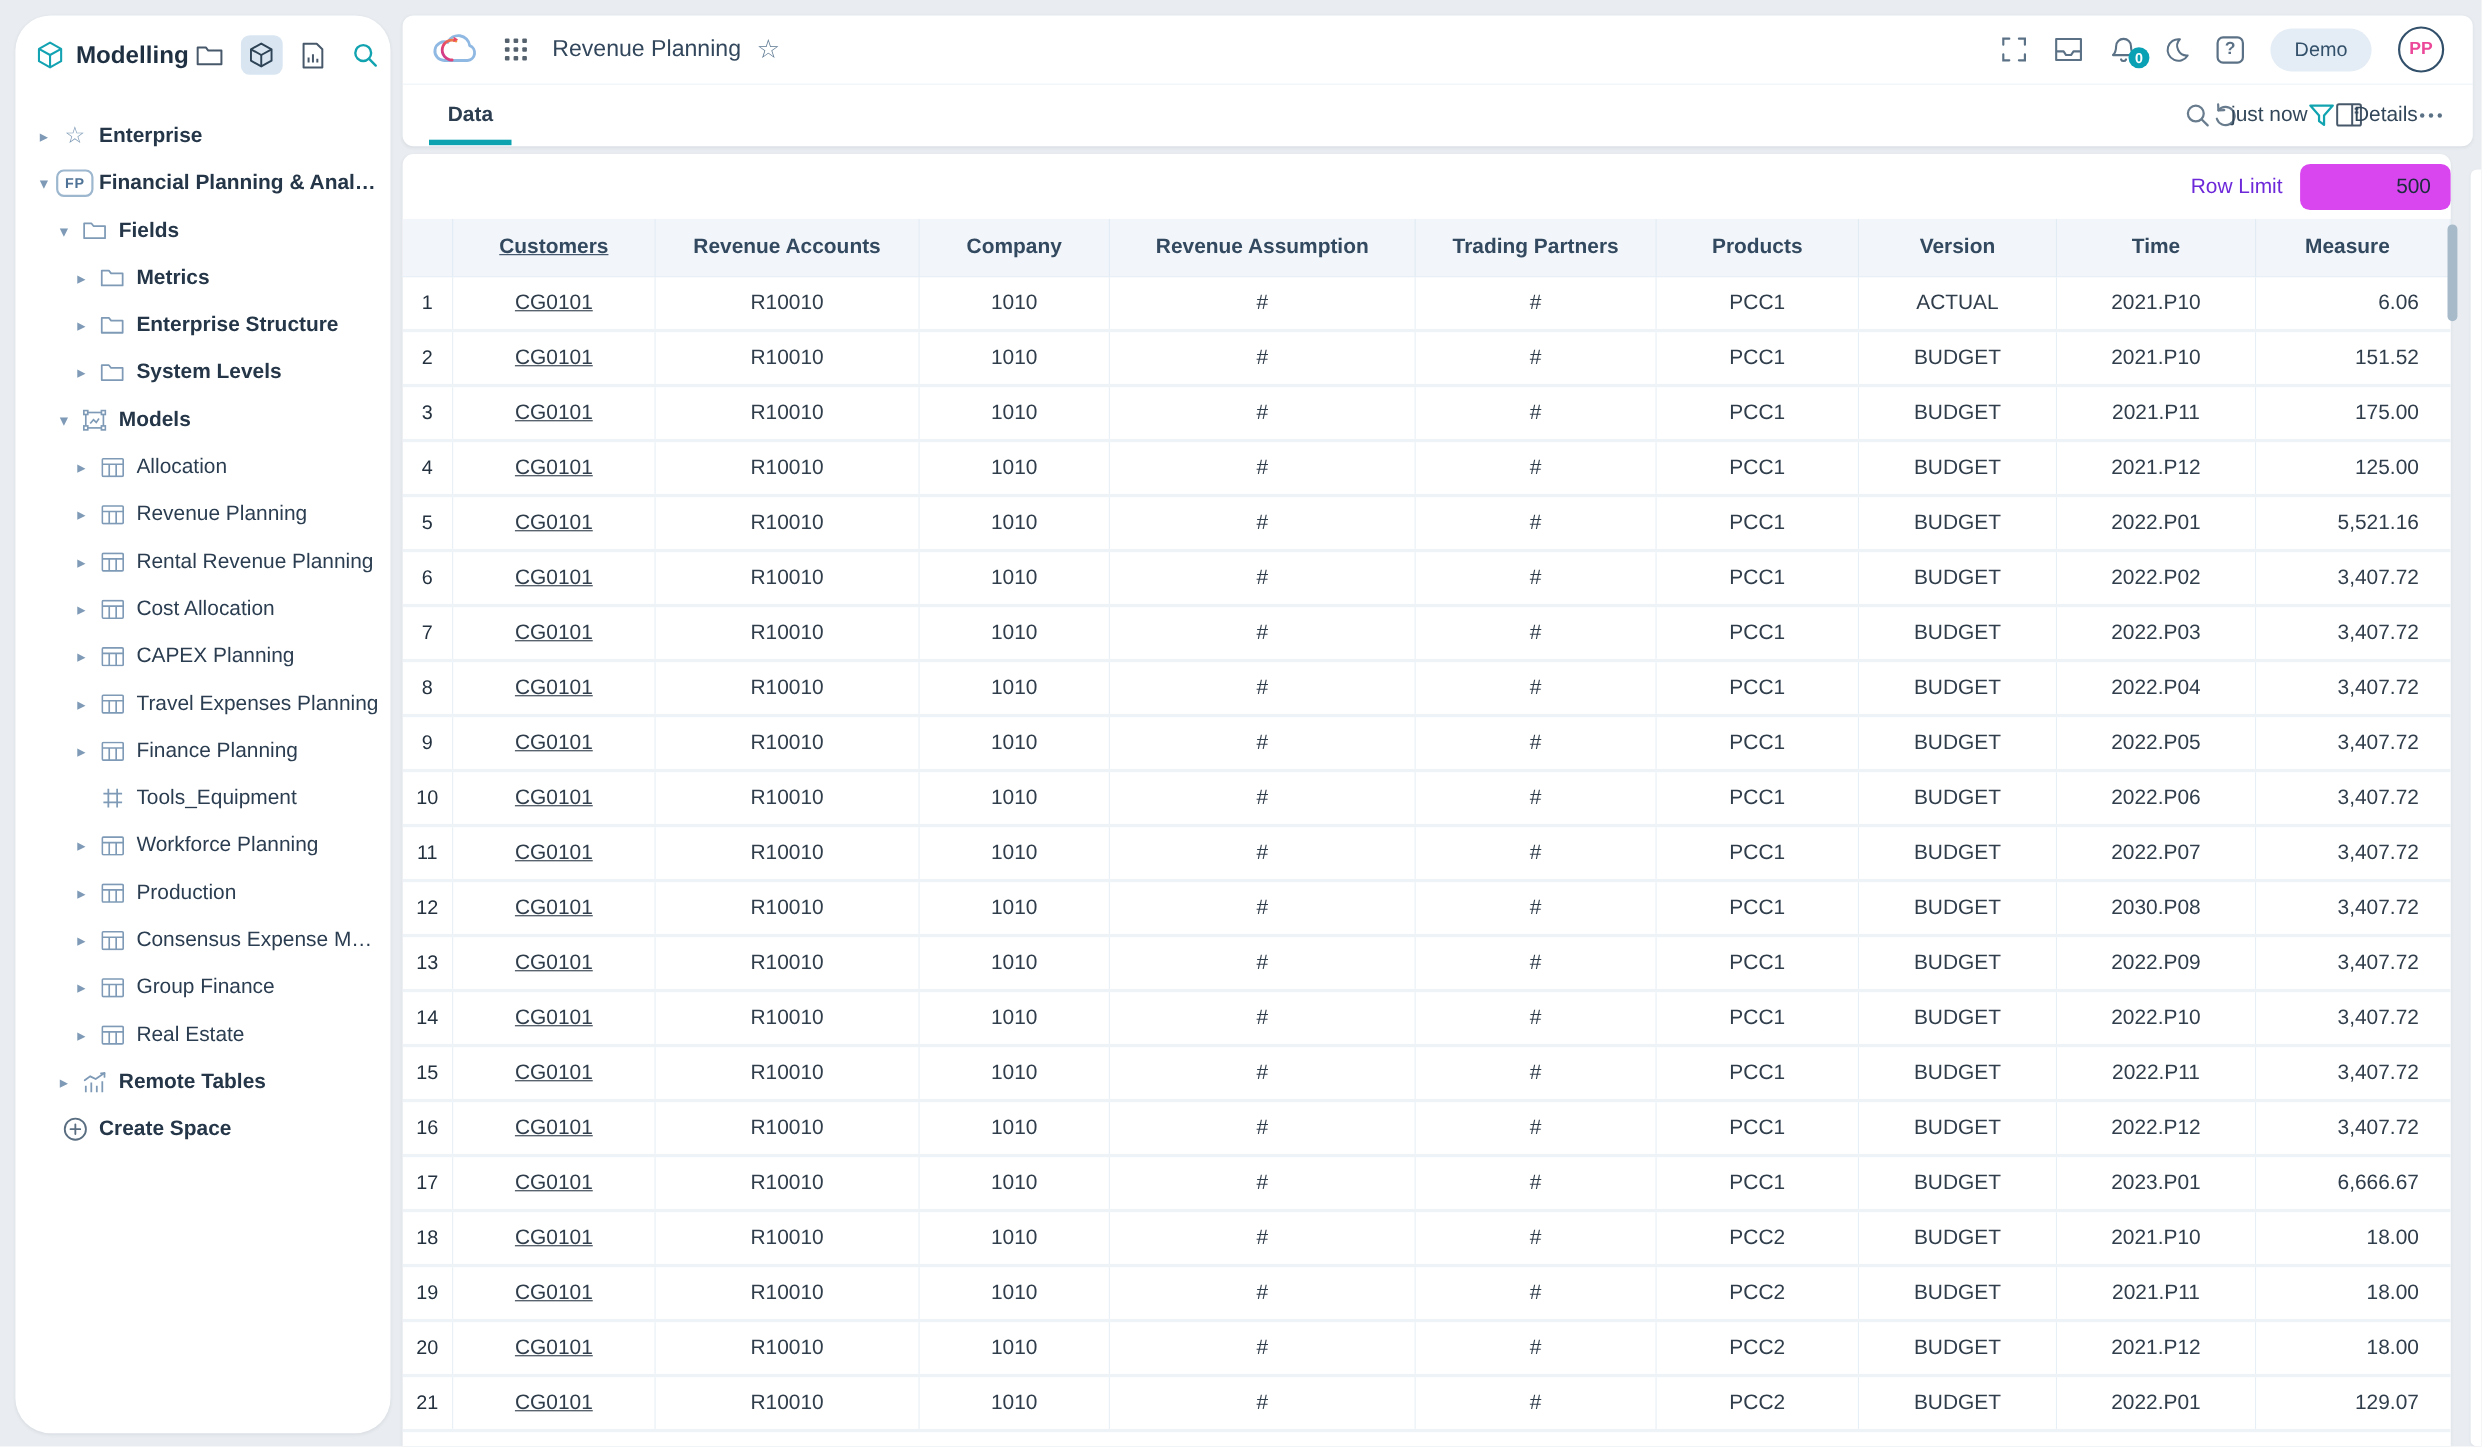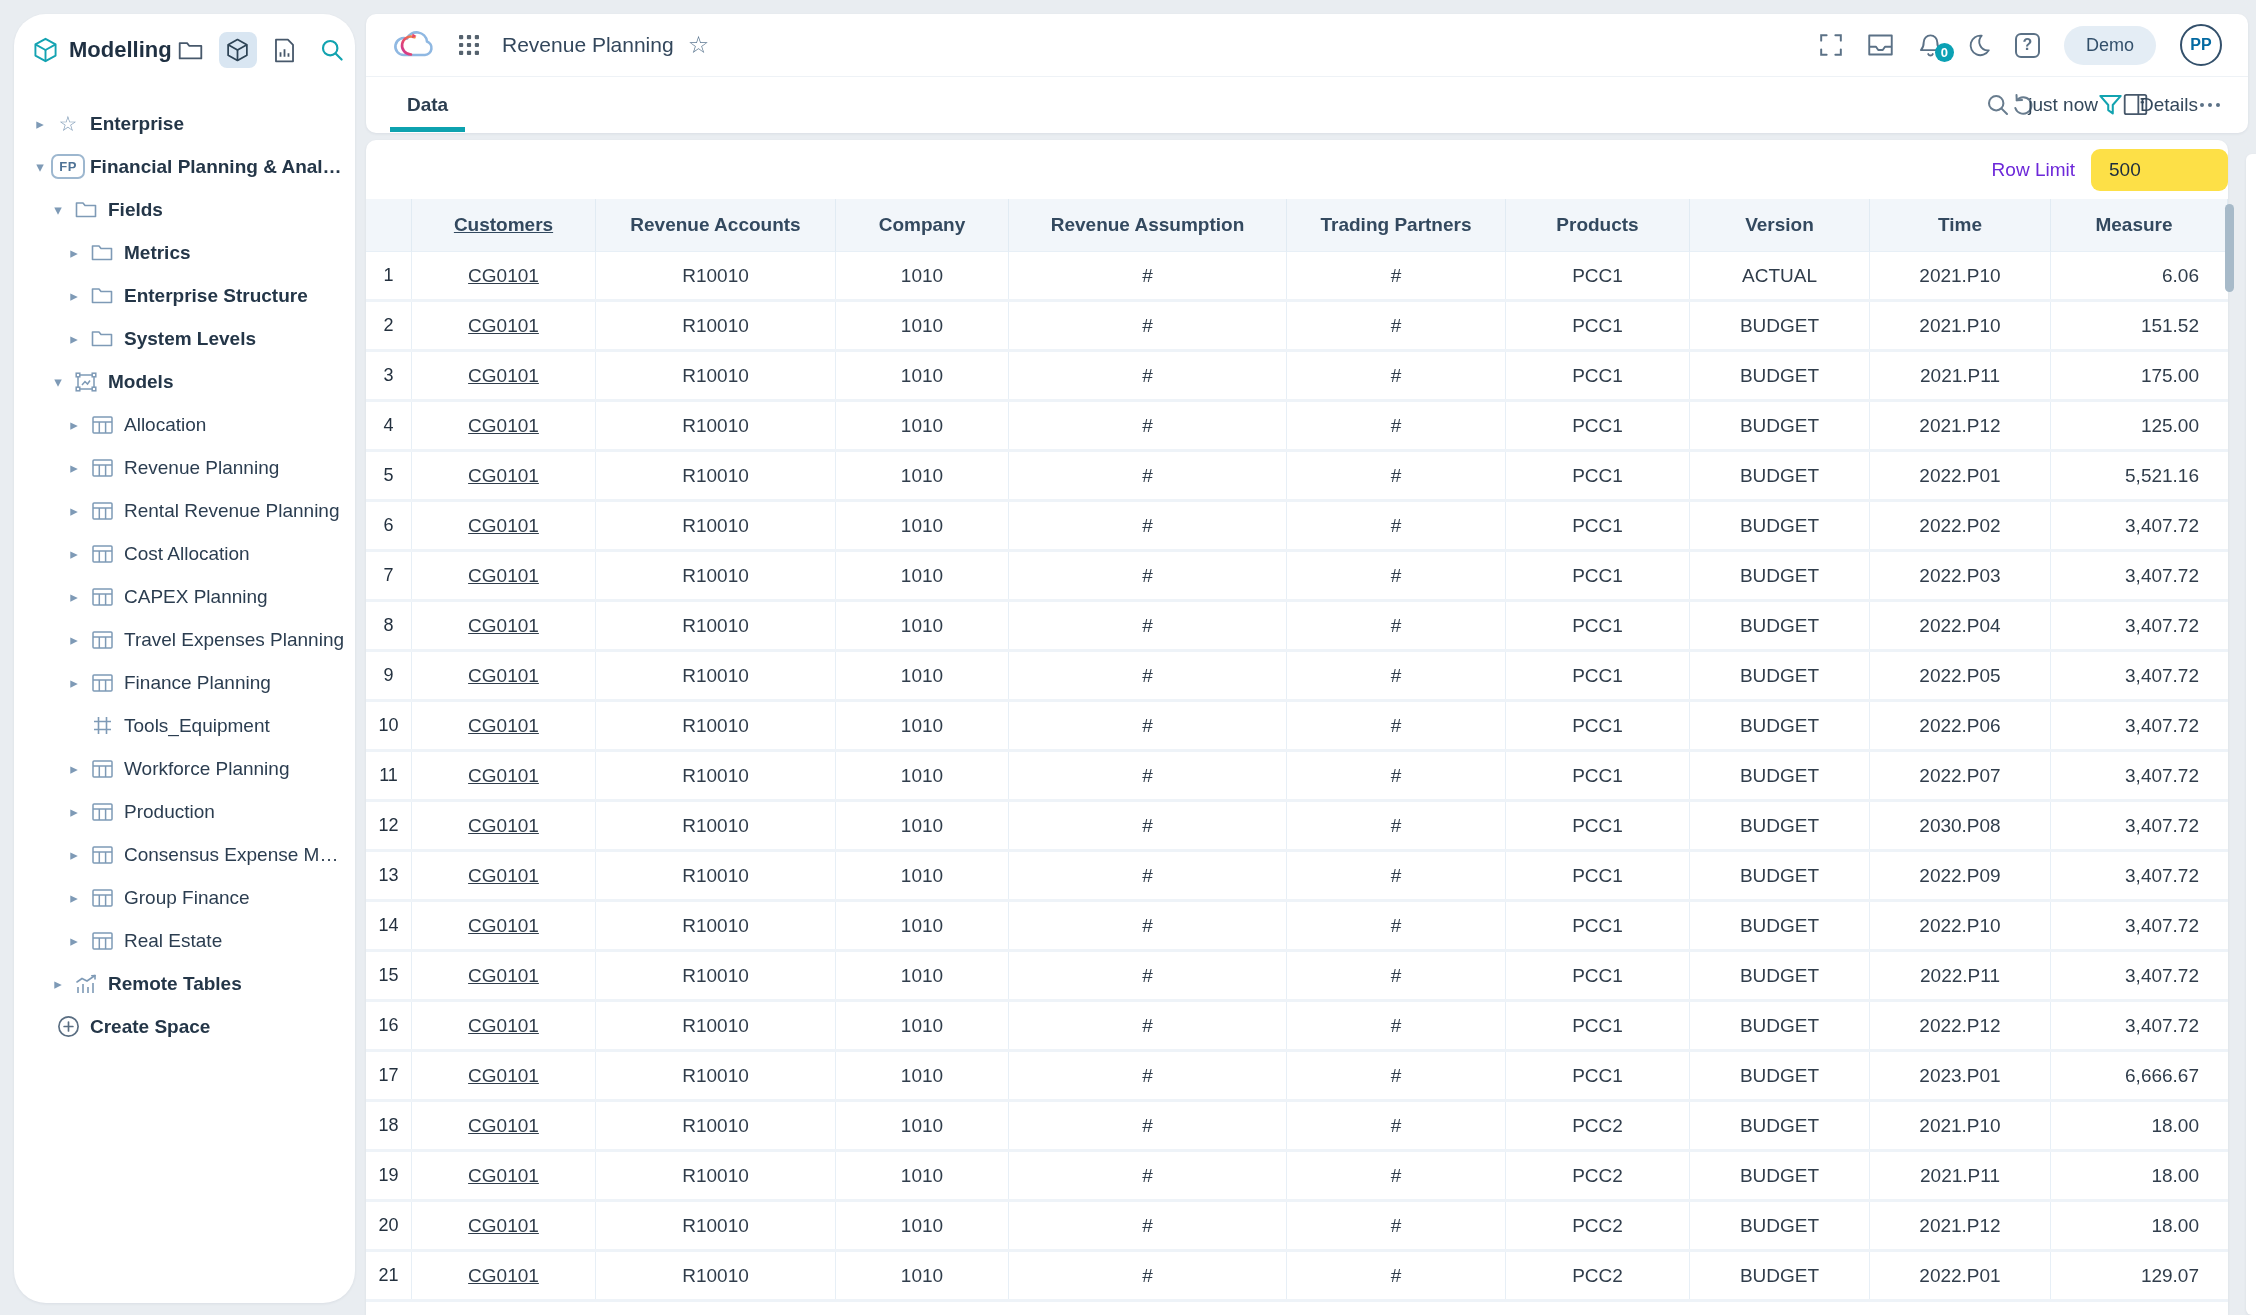--- a/index.html
+++ b/index.html
@@ -32,37 +32,37 @@
   
   .main { position:absolute; left:366px; top:14px; right:8px; bottom:0; }
   .topcard { height:119px; border-radius:10px; background:#fff; box-shadow:0 1px 3px rgba(25,45,70,.07); }
   .tc-row1 { height:63px; display:flex; align-items:center; padding:0 26px 0 24px; border-bottom:1px solid #eef2f6; }
   .app-title { font-size:21px; color:#33475c; margin:0 14px 0 22px; }
   .title-star { font-size:24px; color:#5f7a93; cursor:pointer; }
   .tc-right { margin-left:auto; display:flex; align-items:center; gap:24px; }
   .bell-wrap { position:relative; cursor:pointer; display:flex; }
   .badge { position:absolute; right:-11px; bottom:-4px; background:#0ba1b4; color:#fff; font-size:13px; font-weight:bold; width:19px; height:19px; border-radius:50%; display:flex; align-items:center; justify-content:center; }
   .pill { background:#e4edf5; color:#33506b; font-size:18px; padding:9px 22px; border-radius:20px; cursor:pointer; }
-  .avatar { width:42px; height:42px; border-radius:50%; border:2.5px solid #33506b; color:#0369a1; font-size:16px; font-weight:bold; display:flex; align-items:center; justify-content:center; cursor:pointer; }
+  .avatar { width:42px; height:42px; border-radius:50%; border:2.5px solid #33506b; color:#ec4899; font-size:16px; font-weight:bold; display:flex; align-items:center; justify-content:center; cursor:pointer; }
   .help-box { width:25px; height:25px; border:2px solid #5b7186; border-radius:6px; color:#5b7186; font-size:16px; font-weight:bold; display:flex; align-items:center; justify-content:center; }
 
   .tc-row2 { height:55px; display:flex; align-items:center; padding:0 26px 0 24px; }
   .tab { position:relative; height:100%; display:flex; align-items:center; padding:0 17px; cursor:pointer; }
   .tab-label { font-size:19px; font-weight:bold; color:#2c3e50; }
   .tab .underline { position:absolute; left:0; right:0; bottom:0; height:5px; background:#0da2af; }
   .tc2-right { margin-left:auto; display:flex; align-items:center; }
   .just-now { font-size:19px; color:#33475a; margin-left:-8px; }
   .details-lbl { font-size:19px; color:#33475a; margin-left:-8px; }
   .icon-btn { display:flex; align-items:center; cursor:pointer; }
 
   
   .tablecard { position:absolute; left:0; right:20px; top:126px; bottom:0; background:#fff; border-radius:10px 10px 0 0; box-shadow:0 1px 3px rgba(25,45,70,.07); overflow:hidden; }
   .rowlimit-bar { height:59px; display:flex; align-items:center; justify-content:flex-end; padding-right:0; }
   .rowlimit-label { font-size:19px; color:#6d28d9; margin-right:16px; }
-  .rowlimit-input { width:137px; height:42px; background:#fde047; border:none; border-radius:9px; font-size:19px; color:#1d2d3e; padding:0 18px; font-family:"Liberation Sans",sans-serif; }
+  .rowlimit-input { width:137px; height:42px; background:#d946ef; border:none; border-radius:9px; font-size:19px; color:#1d2d3e; padding:0 18px; font-family:"Liberation Sans",sans-serif;text-align:right; }
 
   .grid { width:100%; }
   .grow { display:flex; height:50px; }
   .grow.head { height:53px; background:#f2f6fa; }
   .gcell { flex:none; display:flex; align-items:center; justify-content:center; font-size:19px; color:#303d4b; border-right:1px solid #e7eff6; overflow:hidden; white-space:nowrap; }
   .grow.head .gcell { font-weight:bold; color:#33495f; border-right:1px solid #e1ebf3; border-bottom:1px solid #e7eff6; }
   .grow.body { border-bottom:3px solid #eef3f8; }
   .gcell.num { color:#24313f; font-size:18px; }
   .gcell.measure { flex:1 1 auto; justify-content:flex-end; padding-right:29px; border-right:none; }
   .grow.head .gcell.measure { justify-content:center; padding-right:10px; }

